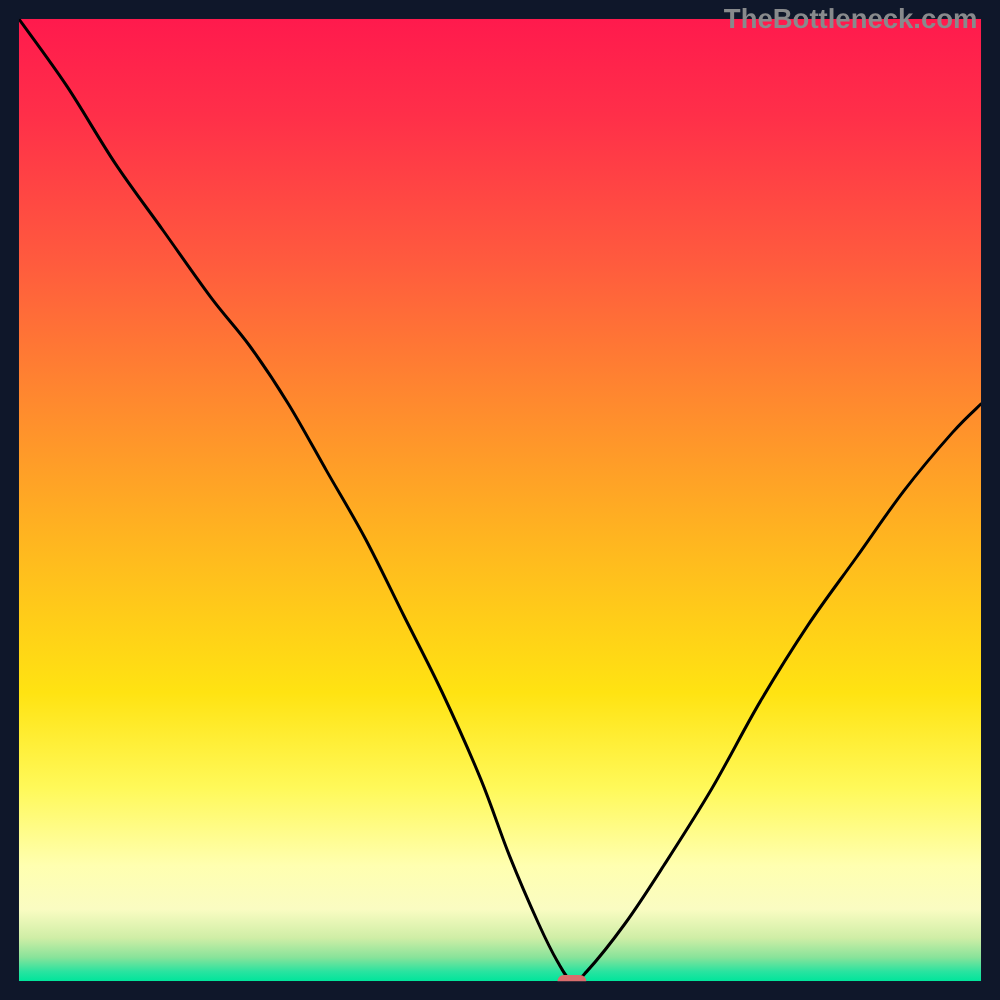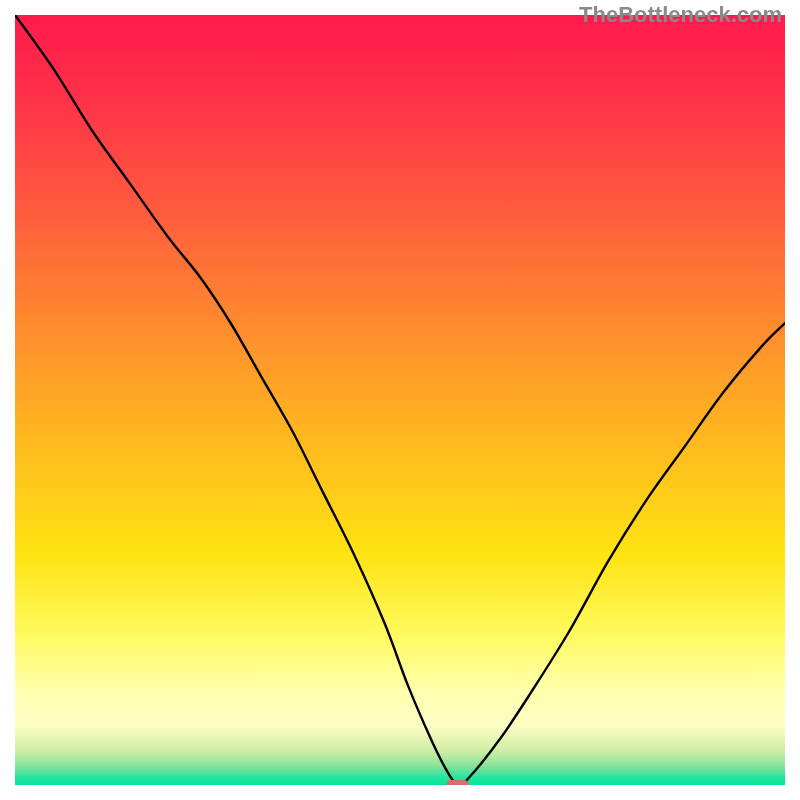--- a/index.html
+++ b/index.html
@@ -7,21 +7,21 @@
     padding: 0;
     width: 800px;
     height: 800px;
     background: #000;
     overflow: hidden;
   }
   .frame {
     position: relative;
     width: 800px;
     height: 800px;
-    background: #ffffff;
+    background: #0f172a;
   }
   .plot-area {
     position: absolute;
     left: 15px;
     top: 15px;
     width: 770px;
     height: 770px;
     overflow: hidden;
   }
   .gradient {

